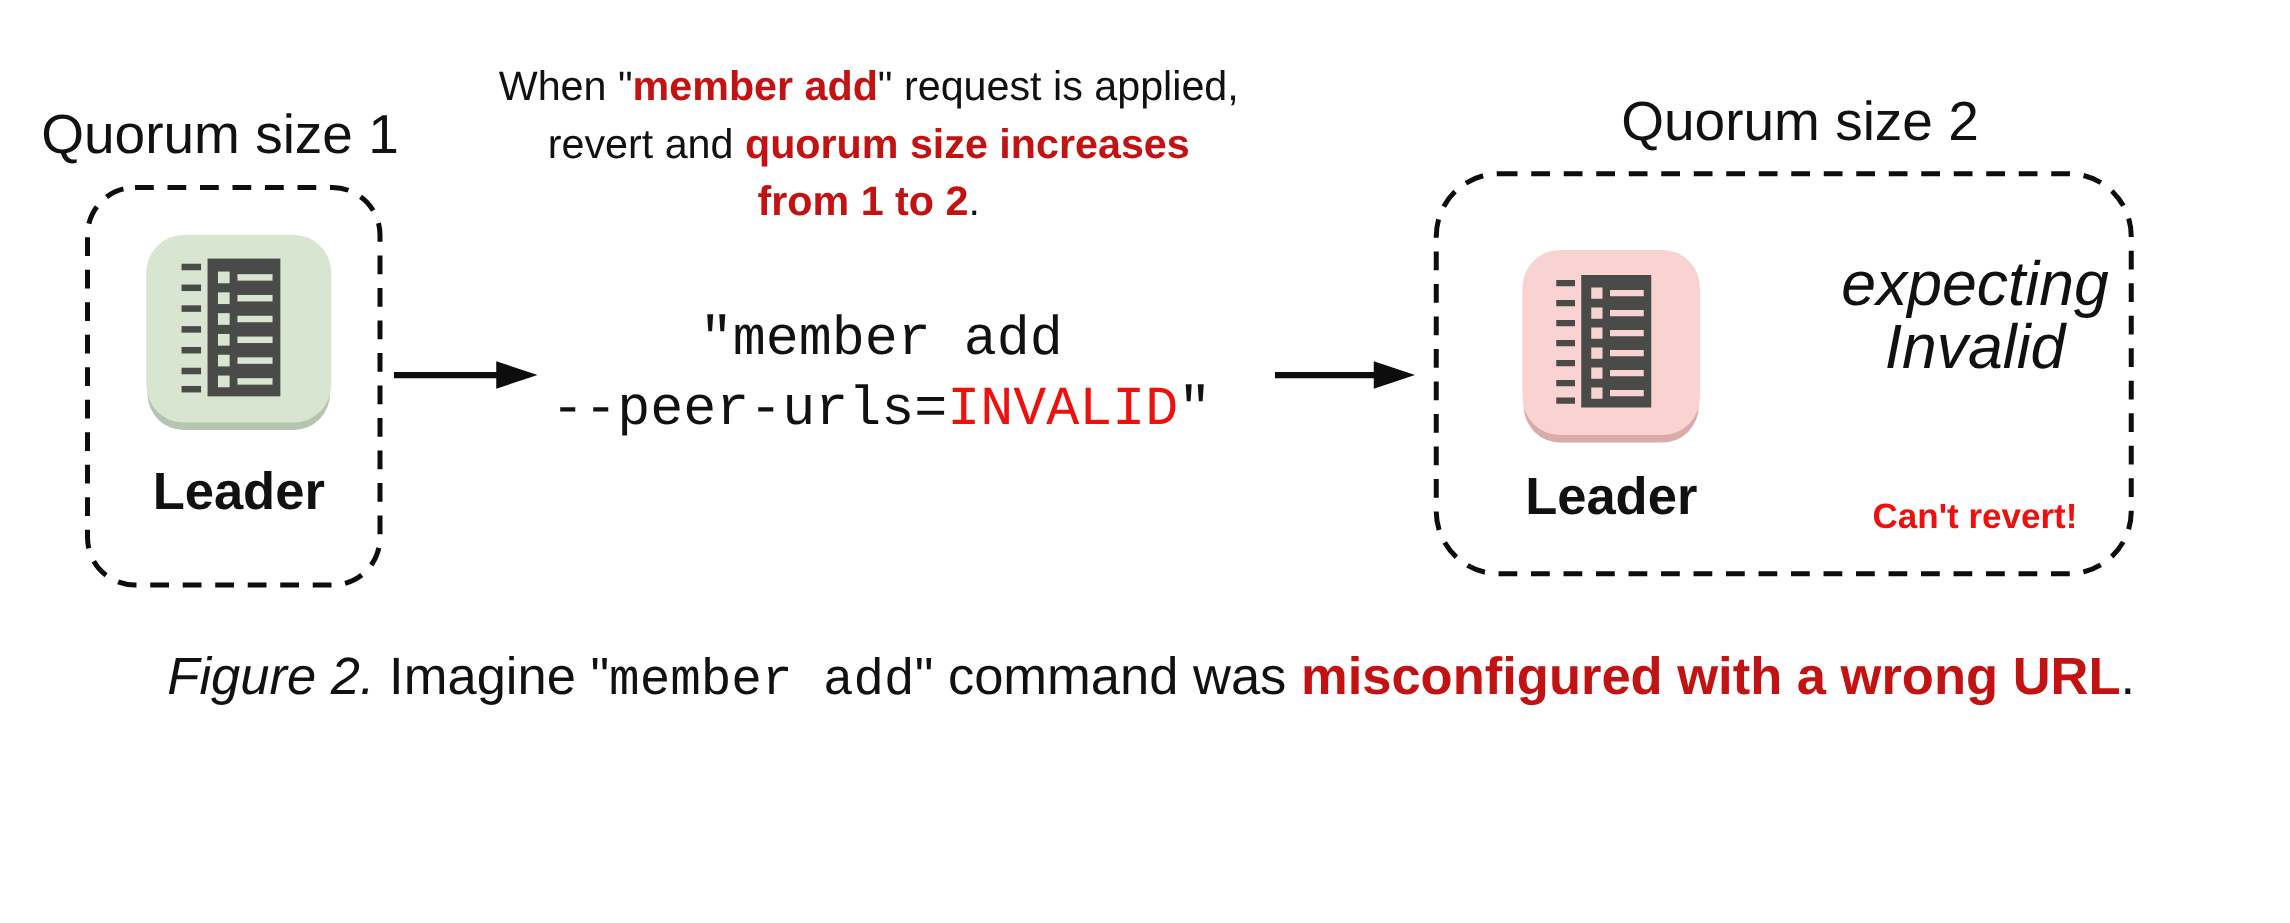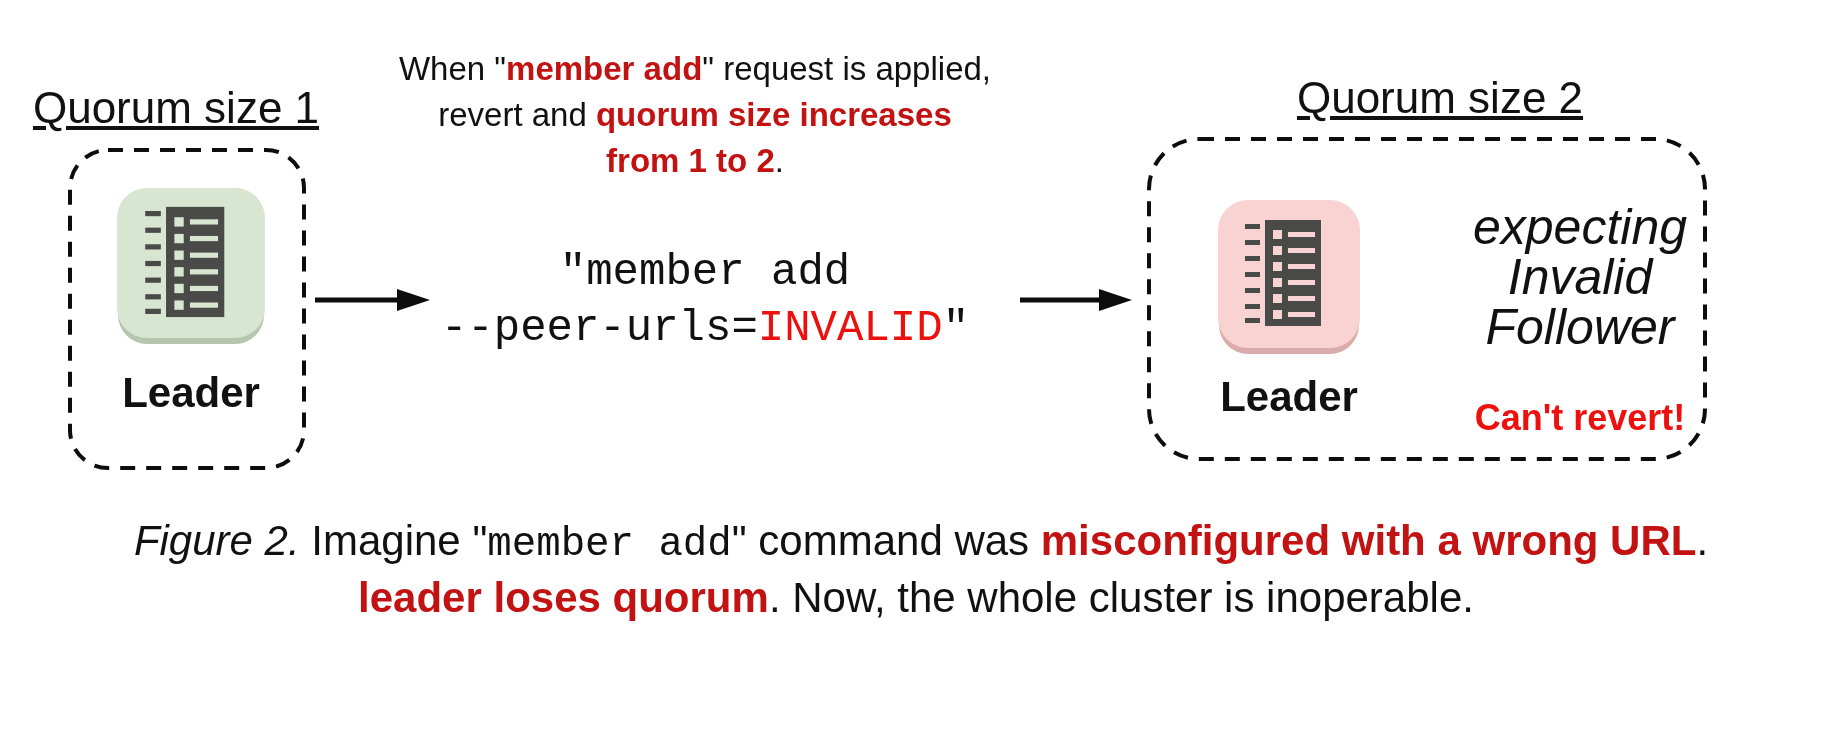--- a/index.html
+++ b/index.html
@@ -5,21 +5,21 @@
   html,body{margin:0;padding:0;background:#ffffff;}
   body{
     width:1832px;height:738px;position:relative;overflow:hidden;
     font-family:"Liberation Sans", sans-serif;
     color:var(--ink,#111);
   }
   .abs{position:absolute;}
   .center{text-align:center;}
 
   .cluster-title{
-    font-size:44px;line-height:1.15;white-space:nowrap;text-decoration:underline;
+    font-size:44px;line-height:1.15;white-space:nowrap;
   }
 
   .dashed-box-svg{position:absolute;}
 
   .node-icon{
     position:absolute;border-radius:30px;
   }
   .node-icon.green{
     background:var(--green-bg);
     box-shadow:0 7px 0 -1px var(--green-edge);
@@ -44,21 +44,21 @@
     font-family:"Liberation Mono", monospace;
     font-size:44px;line-height:56px;white-space:nowrap;
   }
   .caption-block{
     font-size:42px;line-height:53px;
   }
   .expecting-block{
     font-size:50px;line-height:50px;font-style:italic;
   }
   .warning-text{
-    font-size:36px;font-weight:bold;color:var(--red-bright);
+    font-size:28px;font-weight:bold;color:var(--red-bright);
     line-height:1.2;
   }
 
   
   .seg-plain{}
   .seg-redbold{color:var(--red-bold);font-weight:bold;}
   .seg-mono{font-family:"Liberation Mono", monospace;font-size:0.97em;}
   .seg-monored{color:var(--red-bright);}
   .seg-italic{font-style:italic;margin-left:10px;}
 
@@ -151,21 +151,19 @@
     <rect class="ledger-light" x="34" y="92" width="9" height="9"></rect>
       <rect class="ledger-light" x="49" y="94" width="27" height="5"></rect>
   </svg>
 </div>
 
 <div class="abs center node-label" style="left:1214px;top:372px;width:150px;">Leader</div>
 
 <div class="abs center expecting-block" style="left:1420px;top:202px;width:320px;">
   <div>expecting</div>
   <div>Invalid</div>
-  <div>Follower</div>
 </div>
 
 <div class="abs center warning-text" style="left:1420px;top:396px;width:320px;">Can't revert!</div>
 
 <div class="abs center caption-block" style="left:0px;top:514px;width:1832px;">
   <div><span class="seg-italic">Figure 2.</span><span class="seg-plain"> Imagine "</span><span class="seg-mono">member add</span><span class="seg-plain">" command was </span><span class="seg-redbold">misconfigured with a wrong URL</span><span class="seg-plain">.</span></div>
-  <div><span class="seg-redbold">leader loses quorum</span><span class="seg-plain">. Now, the whole cluster is inoperable.</span></div>
 </div>
 
 </body></html>

